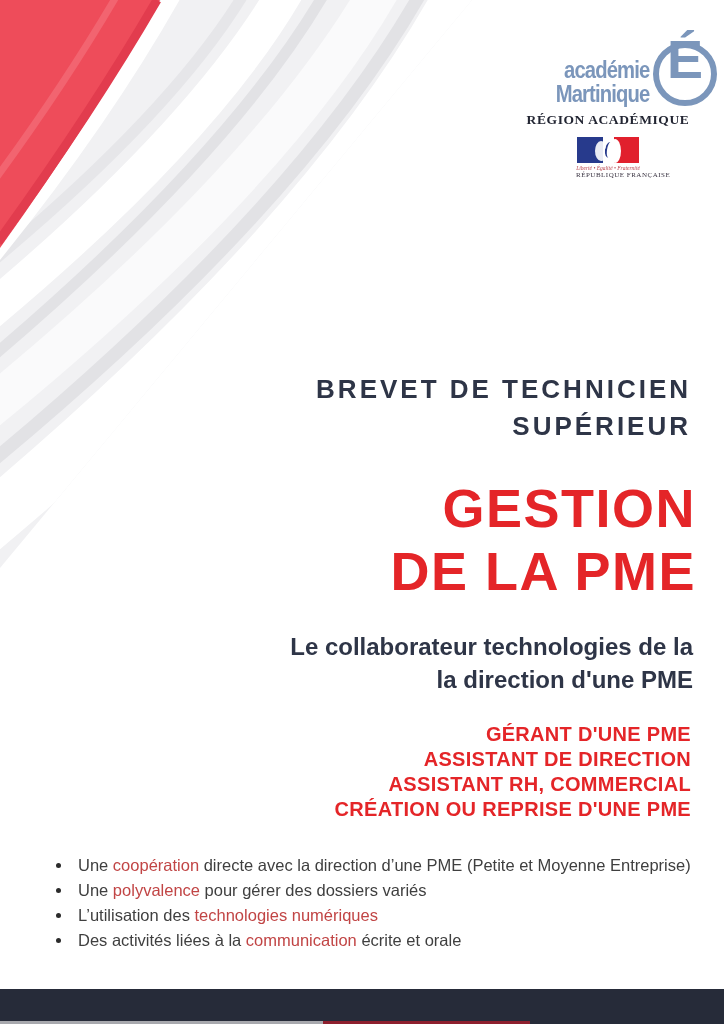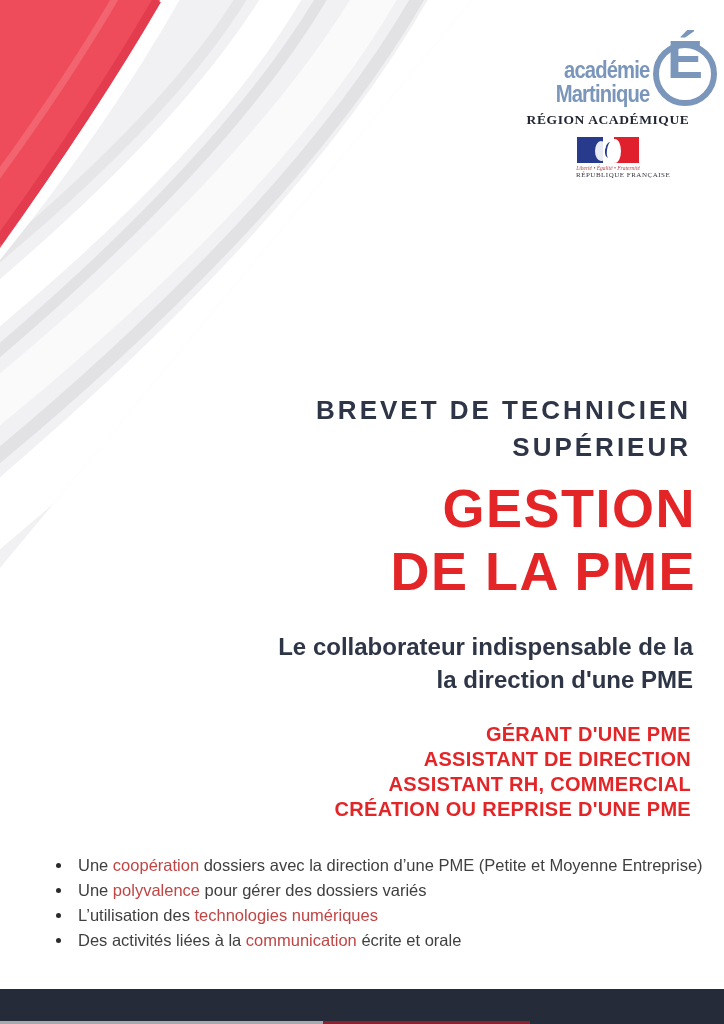--- a/index.html
+++ b/index.html
@@ -50,21 +50,21 @@
     margin-top: 2px; font-size: 5.5px; color: #b5404a; font-style: italic;
     font-family: "Liberation Serif", serif; white-space: nowrap;
   }
   .republic {
     font-size: 7px; font-weight: normal; letter-spacing: .5px; color: #3a3442;
     font-family: "Liberation Serif", serif; white-space: nowrap;
   }
 
   
   .kicker {
-    position: absolute; top: 392px; right: 33px; text-align: right;
+    position: absolute; top: 371px; right: 33px; text-align: right;
     color: #2e3547; font-size: 26px; font-weight: bold;
     letter-spacing: 3px; line-height: 37px; white-space: nowrap;
   }
   .gestion {
     position: absolute; top: 477px; right: 28px; width: 372px; text-align: right;
     color: #e42528; font-size: 54px; font-weight: 800;
     letter-spacing: 1.5px; line-height: 63px; white-space: nowrap;
   }
   .subtitle {
     position: absolute; top: 630px; right: 31px; text-align: right;
@@ -144,36 +144,36 @@
     <div>BREVET DE TECHNICIEN</div>
     <div>SUPÉRIEUR</div>
   </div>
 
   <div class="gestion">
     <div>GESTION</div>
     <div>DE LA PME</div>
   </div>
 
   <div class="subtitle">
-    <div>Le collaborateur indispensable de la</div>
+    <div>Le collaborateur technologies de la</div>
     <div>la direction d'une PME</div>
   </div>
 
   <div class="roles">
     <div>GÉRANT D'UNE PME</div>
     <div>ASSISTANT DE DIRECTION</div>
     <div>ASSISTANT RH, COMMERCIAL</div>
     <div>CRÉATION OU REPRISE D'UNE PME</div>
   </div>
 
   <div class="bullets">
     <ul>
       <li>
         <span class="dot"></span>
-        <span><span>Une </span><span class="rw">coopération</span><span> dossiers avec la direction d’une PME (Petite et Moyenne Entreprise)</span></span>
+        <span><span>Une </span><span class="rw">coopération</span><span> directe avec la direction d’une PME (Petite et Moyenne Entreprise)</span></span>
       </li>
       <li>
         <span class="dot"></span>
         <span><span>Une </span><span class="rw">polyvalence</span><span> pour gérer des dossiers variés</span></span>
       </li>
       <li>
         <span class="dot"></span>
         <span><span>L’utilisation des </span><span class="rw">technologies numériques</span><span></span></span>
       </li>
       <li>

